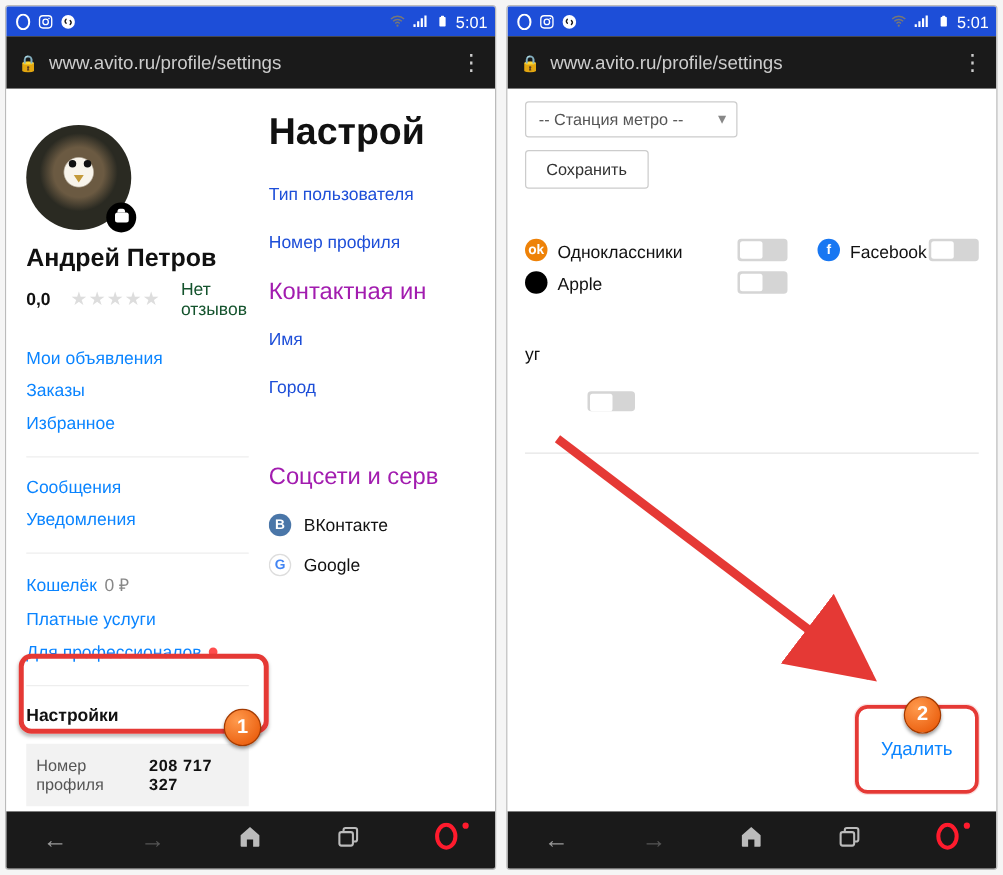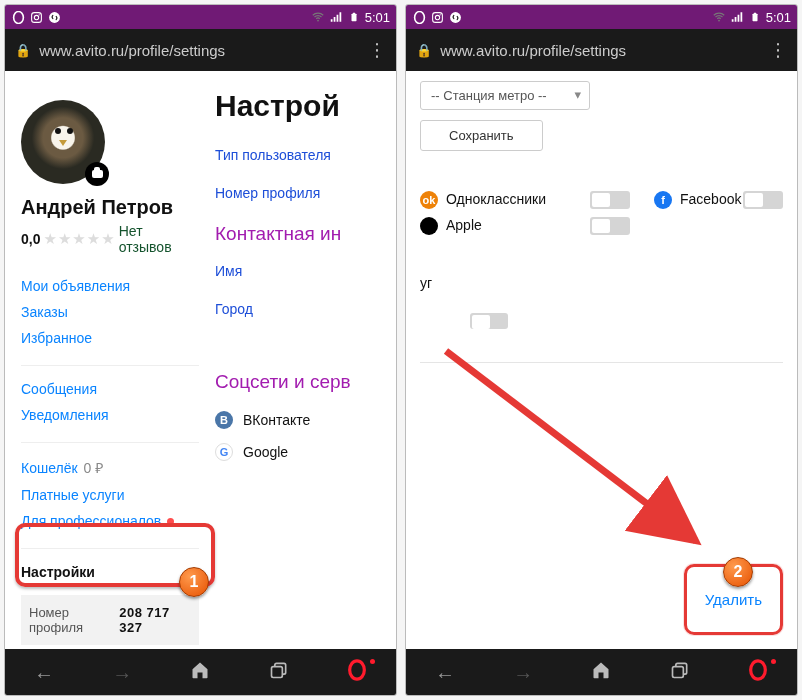--- a/index.html
+++ b/index.html
@@ -23,21 +23,21 @@
     background: #fff;
     border: 1px solid #bbb;
     border-radius: 3px;
     display: flex;
     flex-direction: column;
     overflow: hidden;
     position: relative;
   }
   
   .statusbar {
-    background: #701a75;
+    background: #1d4ed8;
     color: #fff;
     height: 24px;
     display: flex;
     justify-content: space-between;
     align-items: center;
     padding: 0 6px;
     font-size: 13px;
   }
   .statusbar .left, .statusbar .right { display: flex; align-items: center; gap: 4px; }
   .statusbar .ico { width: 14px; height: 14px; display: inline-flex; align-items: center; justify-content: center; }
@@ -87,21 +87,21 @@
     display:flex; align-items:center; justify-content:center;
   }
   .cam-badge::before{
     content:""; width:11px; height:8px; background:#fff; border-radius:2px; position:relative;
   }
   .cam-badge::after{
     content:""; position:absolute; top:5px; left:50%; transform:translateX(-50%);
     width:6px; height:3px; background:#fff; border-radius:2px 2px 0 0;
   }
   .uname { font-size: 20px; font-weight: bold; margin-top: 12px; color:#111; }
-  .rating-row { display:flex; align-items:center; gap:3px; margin-top:4px; font-size:14px; }
+  .rating-row { display:flex; align-items:center; gap:16px; margin-top:4px; font-size:14px; }
   .rating-row .val{ font-weight:bold; color:#111; }
   .stars { color:#ddd; letter-spacing:1px; font-size:15px; }
   .link { color: #14532d; }
   .nav-group { margin-top: 14px; border-top:1px solid #eee; padding-top:10px;}
   .nav-group.first{ border-top:none; padding-top:0; margin-top:18px;}
   .nav-item { padding: 5px 0; color:#0a84ff; font-size:14px; display:flex; align-items:center; gap:6px;}
   .nav-item .muted{ color:#888; }
   .nav-item .dot{ width:7px; height:7px; background:#ff4d4d; border-radius:50%; display:inline-block;}
   .nav-item.active{ color:#111; font-weight:bold; }
   .profile-num {
@@ -130,26 +130,26 @@
   .bottombar .opera .odot{ position:absolute; top:0; right:2px; width:5px; height:5px; background:#ff1b2d; border-radius:50%;}
   
   
   .rcontent{ flex:1; padding:10px 14px; font-size:14px; color:#111; position:relative;}
   .select-box{
     border:1px solid #ccc; border-radius:3px; padding:6px 26px 6px 10px; font-size:13px; color:#555;
     display:inline-block; position:relative; min-width:170px;
   }
   .select-box::after{ content:"▾"; position:absolute; right:8px; color:#888; top:5px;}
   .save-btn{
-    border:1px solid #ccc; border-radius:3px; padding:7px 28px; font-size:13px; background:#fff; margin-top:10px;
+    border:1px solid #ccc; border-radius:3px; padding:7px 16px; font-size:13px; background:#fff; margin-top:10px;
     display:inline-block; color:#333;
   }
   .rsocial-grid{ margin-top:40px;}
   .rsocial-row{ display:flex; align-items:center; margin:8px 0;}
-  .rsocial-cell{ display:flex; align-items:flex-start; gap:8px; width:170px;}
+  .rsocial-cell{ display:flex; align-items:flex-end; gap:8px; width:170px;}
   .toggle{ width:40px; height:18px; background:#d5d5d5; border-radius:3px; position:relative; display:inline-block;}
   .toggle::after{ content:""; position:absolute; left:2px; top:2px; width:18px; height:14px; background:#fff; border-radius:2px;}
   .toggle.small{ width:38px; height:16px;}
   .rug{ margin-top:40px; font-size:14px; color:#111; margin-bottom:10px;}
   .rtoggle-alone{ margin:12px 0 0 50px; display:inline-block;}
   .hr{ border:none; border-top:1px solid #e5e5e5; margin:30px 0;}
   .delete-btn-wrap{
     position:absolute; right:14px; bottom:14px;
     border:3px solid #e53935; border-radius:10px; padding:18px 4px;
     box-shadow:0 0 0 1px rgba(229,57,53,0.15);

